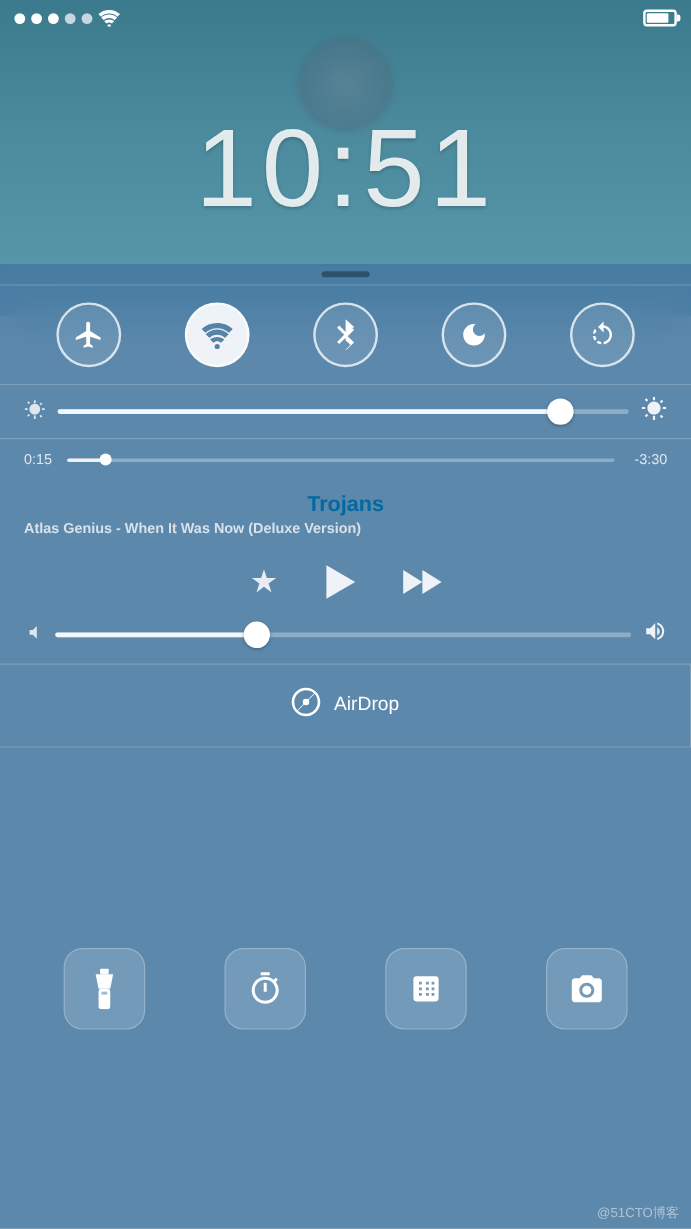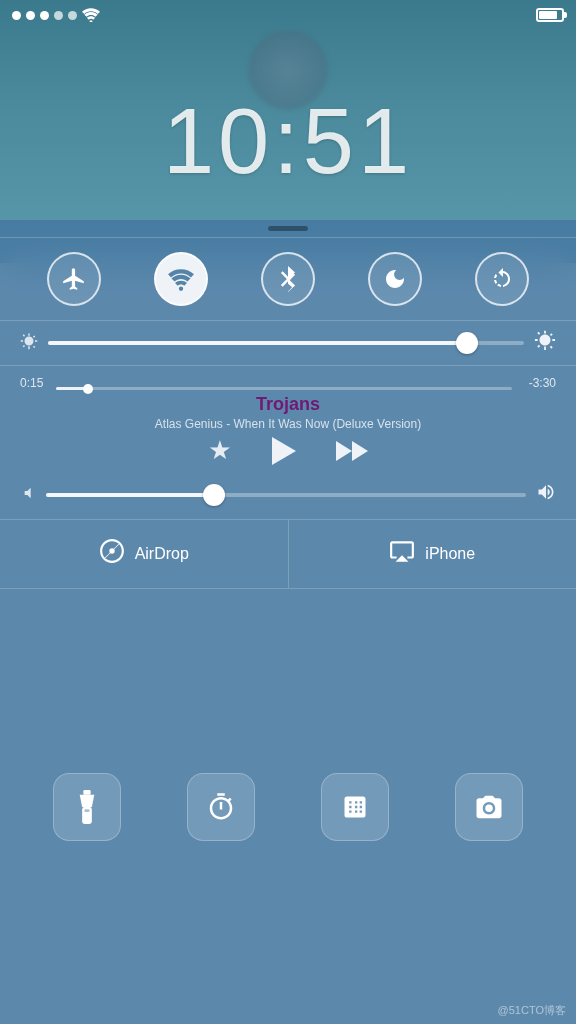--- a/index.html
+++ b/index.html
@@ -183,23 +183,23 @@
       box-shadow: 0 1px 3px rgba(0,0,0,0.3);
     }
 
     
     #music-section {
       padding: 10px 20px 6px;
     }
 
     .time-row {
       display: flex;
-      align-items: flex-end;
+      align-items: center;
       gap: 8px;
-      margin-bottom: 4px;
+      margin-bottom: 20px;
     }
     .time-label {
       color: rgba(255,255,255,0.8);
       font-size: 12px;
       min-width: 28px;
     }
     .progress-track {
       flex: 1;
       height: 3px;
       background: rgba(255,255,255,0.3);
@@ -215,30 +215,31 @@
       width: 10px; height: 10px;
       border-radius: 50%;
       background: white;
       position: absolute;
       top: 50%;
       transform: translateY(-50%);
     }
 
     .song-title {
       text-align: center;
-      color: #701a75;
+      color: #0369a1;
       font-size: 18px;
       font-weight: 600;
       margin: 4px 0 2px;
     }
     .song-subtitle {
-      text-align: center;
+      text-align: left;
       color: rgba(255,255,255,0.75);
       font-size: 12px;
-      margin-bottom: 4px;
+      margin-bottom: 22px;
+      font-weight: bold;
     }
 
     .music-controls {
       display: flex;
       justify-content: center;
       align-items: center;
       gap: 40px;
       margin-bottom: 10px;
     }
 
@@ -467,28 +468,20 @@
   <div id="share-row">
     <div class="share-btn">
       <span class="share-btn-icon">
         <svg width="26" height="26" viewBox="0 0 24 24" fill="white">
           <circle cx="12" cy="12" r="2.5"></circle>
           <path d="M12 1C5.93 1 1 5.93 1 12s4.93 11 11 11 11-4.93 11-11S18.07 1 12 1zm0 2c2.4 0 4.6.87 6.29 2.29L5.29 18.29C3.87 16.6 3 14.4 3 12c0-4.97 4.03-9 9-9zm0 18c-2.4 0-4.6-.87-6.29-2.29L18.71 5.71C20.13 7.4 21 9.6 21 12c0 4.97-4.03 9-9 9z"></path>
         </svg>
       </span>
       <span>AirDrop</span>
     </div>
-    <div class="share-btn">
-      <span class="share-btn-icon">
-        <svg width="26" height="26" viewBox="0 0 24 24" fill="white">
-          <path d="M6 22h12l-6-6zM21 3H3c-1.1 0-2 .9-2 2v12c0 1.1.9 2 2 2h4v-2H3V5h18v12h-4v2h4c1.1 0 2-.9 2-2V5c0-1.1-.9-2-2-2z"></path>
-        </svg>
-      </span>
-      <span>iPhone</span>
-    </div>
   </div>
 
   <div id="shortcuts-row">
 
     <div class="shortcut-btn">
       <svg width="28" height="34" viewBox="0 0 18 28" fill="white">
         <rect x="6" y="0" width="6" height="4" rx="1"></rect>
         <polygon points="3,4 15,4 13,14 5,14"></polygon>
         <rect x="5" y="14" width="8" height="14" rx="2"></rect>
         <rect x="7" y="16" width="4" height="2" fill="rgba(70,120,160,0.5)"></rect>

